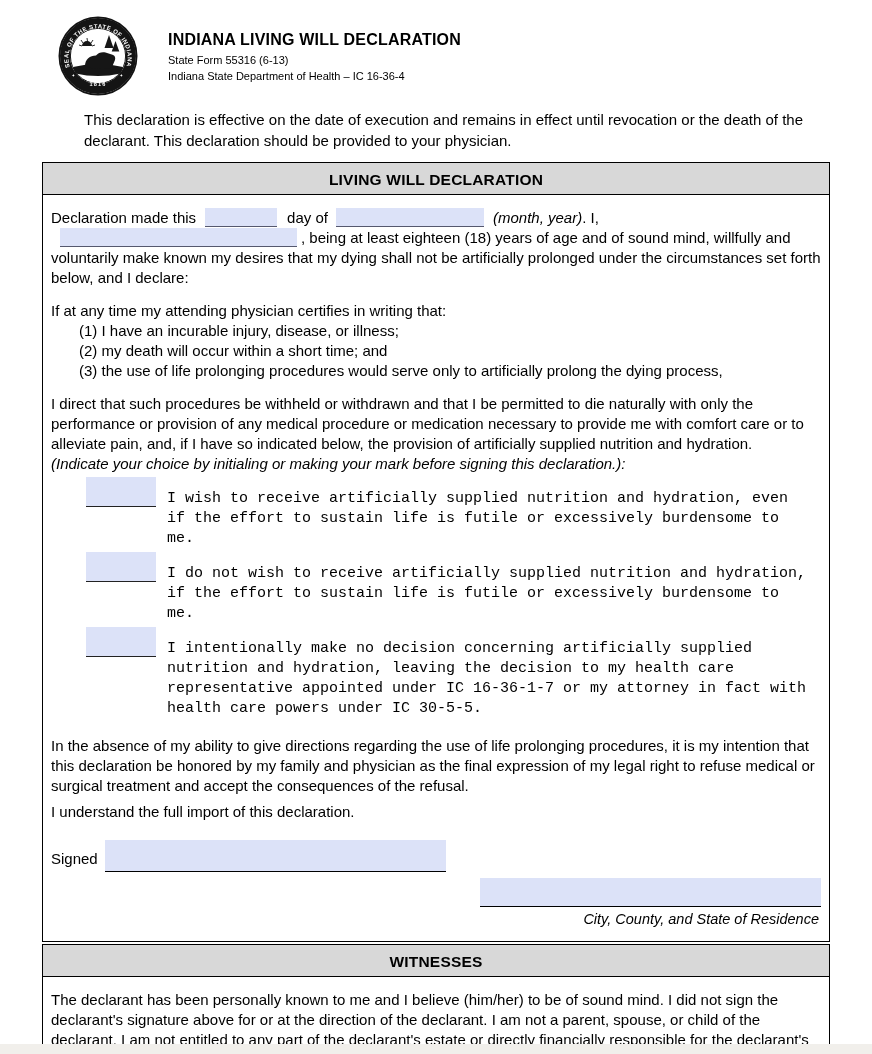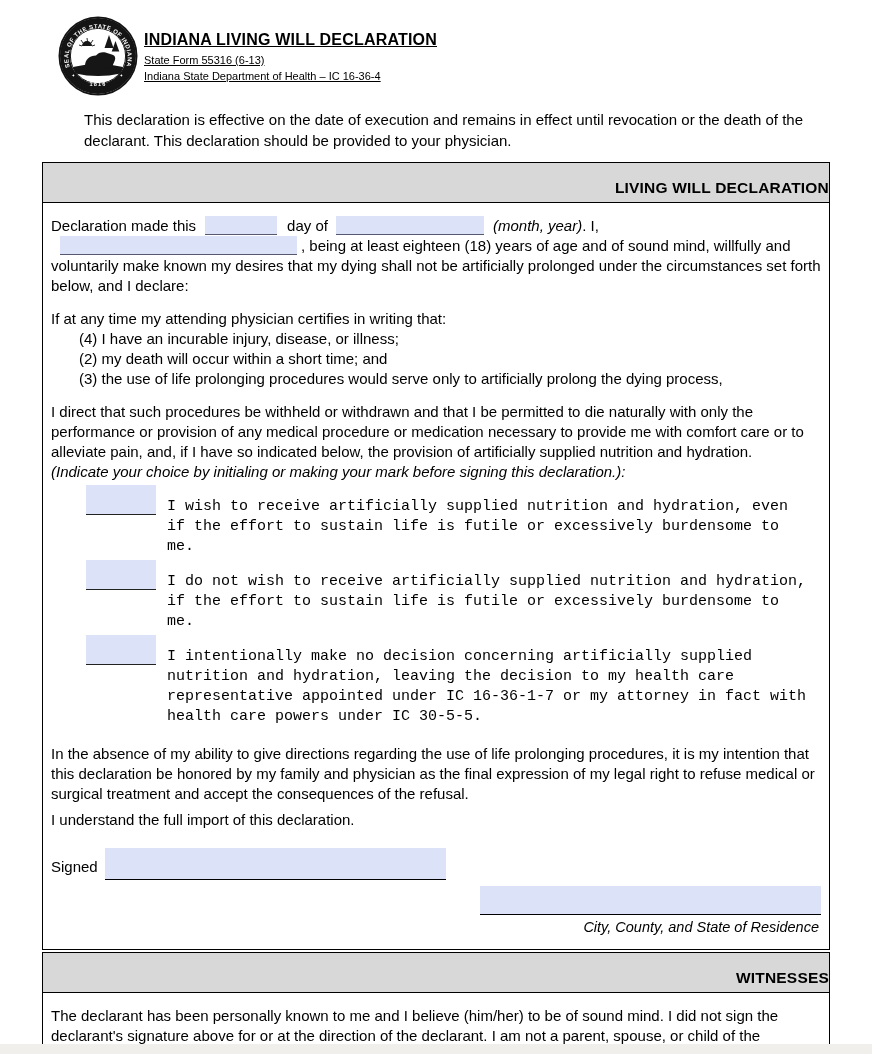--- a/index.html
+++ b/index.html
@@ -6,31 +6,31 @@
   html,body { background:#ffffff; }
   .page {
     width:872px; height:1054px; position:relative; overflow:hidden;
     background:#ffffff; color:#000;
     font-family:"Liberation Sans","DejaVu Sans",sans-serif;
     font-size:15px;
   }
   
   .doc-header { display:flex; align-items:flex-start; margin:16px 0 0 58px; }
   .seal { width:80px; height:80px; flex:0 0 auto; }
-  .doc-header-text { margin-left:6px; padding-top:15px;text-decoration:underline; }
+  .doc-header-text { margin-left:30px; padding-top:15px; }
   .doc-title { font-size:16px; font-weight:bold; letter-spacing:0.2px; }
   .doc-sub { font-size:11px; line-height:16px; margin-top:3px; }
   .intro { margin:13px 46px 8px 84px; line-height:21px; }
 
   
   .section { margin:11px 42px 0 42px; border:1px solid #000; background:#fff; }
   .section.witnesses { margin-top:2px; }
   .section-header {
-    background:#d8d8d8; border-bottom:1px solid #000; text-align:right;
-    font-weight:bold; font-size:15.5px; padding:16px 0 5px 0; letter-spacing:0.2px;
+    background:#d8d8d8; border-bottom:1px solid #000; text-align:center;
+    font-weight:bold; font-size:15.5px; padding:8px 0 5px 0; letter-spacing:0.2px;
   }
   .section-body { padding:13px 8px 12px 8px; line-height:20px; }
 
   
   .blank {
     display:inline-block; background:#dce2f8; border-bottom:1px solid #55586e;
     height:19px; vertical-align:-4px;
   }
   .blank.day { width:72px; margin:0 10px 0 9px; }
   .blank.monthyear { width:148px; margin:0 9px 0 8px; }
@@ -112,21 +112,21 @@
     <div class="section-header">LIVING WILL DECLARATION</div>
     <div class="section-body">
 
       <p class="opening">
         <span>Declaration made this</span><span class="blank day"></span><span>day of</span><span class="blank monthyear"></span><span class="it">(month, year)</span><span>. I,</span><span class="blank name"></span><span>,</span>
         <span>being at least eighteen (18) years of age and of sound mind, willfully and voluntarily make known my desires that my dying shall not be artificially prolonged under the circumstances set forth below, and I declare:</span>
       </p>
 
       <p class="para">If at any time my attending physician certifies in writing that:</p>
       <ul class="list">
-        <li>(4) I have an incurable injury, disease, or illness;</li>
+        <li>(1) I have an incurable injury, disease, or illness;</li>
         <li>(2) my death will occur within a short time; and</li>
         <li>(3) the use of life prolonging procedures would serve only to artificially prolong the dying process,</li>
       </ul>
 
       <p class="para">
         <span>I direct that such procedures be withheld or withdrawn and that I be permitted to die naturally with only the performance or provision of any medical procedure or medication necessary to provide me with comfort care or to alleviate pain, and, if I have so indicated below, the provision of artificially supplied nutrition and hydration.</span>
         <span class="it" style="display:block;">(Indicate your choice by initialing or making your mark before signing this declaration.):</span>
       </p>
 
       <div class="choices">

